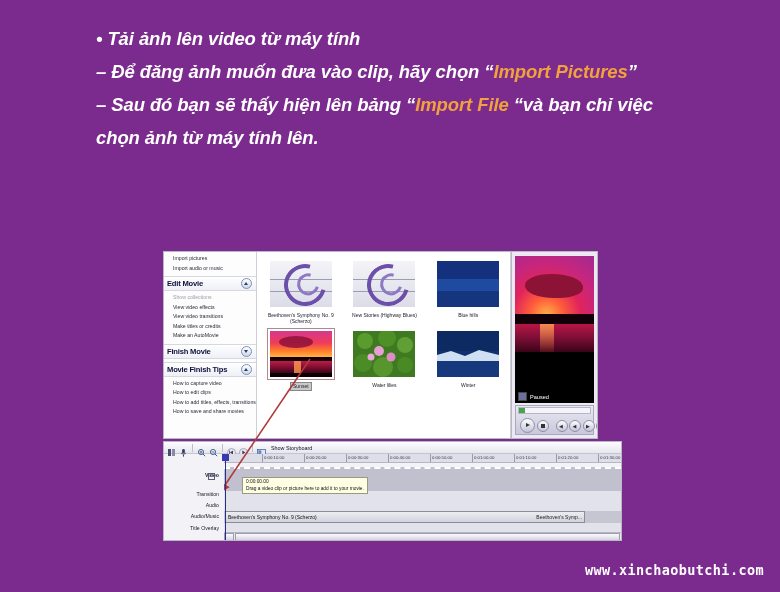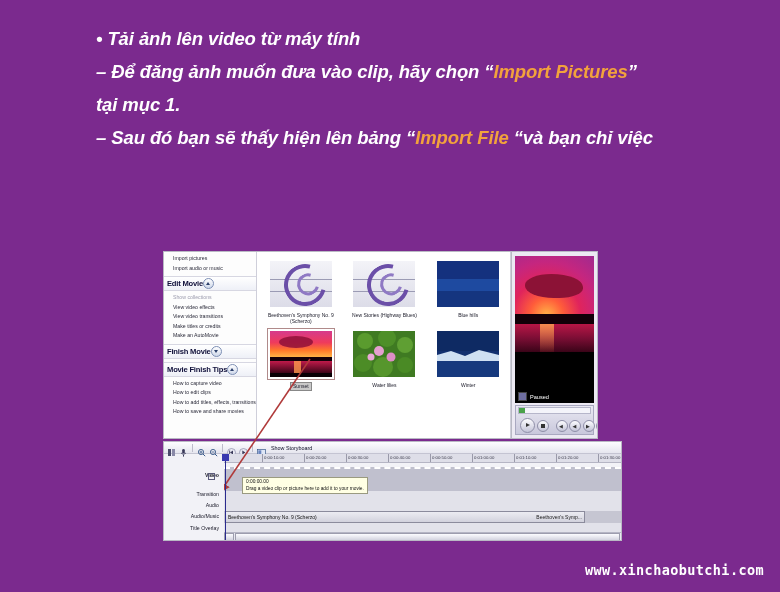--- a/index.html
+++ b/index.html
@@ -39,21 +39,21 @@
     border-right:1px solid #cfcfda;
     padding:2px 0 0 0;box-sizing:border-box;
     position:relative;
   }
   .sb-link{
     font-size:5.2px;color:#2b2b3a;padding:1px 0 1px 9px;line-height:7.5px;
     white-space:nowrap;overflow:hidden;
   }
   .sb-link.dim{color:#9c9cae;}
   .sb-head{
-    display:flex;align-items:center;
+    display:flex;align-items:center;justify-content:space-between;
     border-top:1px solid #d7d7e2;border-bottom:1px solid #d7d7e2;
     background:linear-gradient(#ffffff,#eef0f7);
     padding:1px 4px 1px 3px;margin-top:3px;margin-bottom:2px;
   }
   .sb-head .t{
     font-size:7.6px;font-weight:bold;color:#10103a;white-space:nowrap;
     letter-spacing:-0.2px;
   }
   .sb-chev{
     width:9px;height:9px;border-radius:50%;
@@ -265,22 +265,22 @@
     position:absolute;left:163px;top:251px;width:470px;height:300px;
     pointer-events:none;
   }
 </style>
 </head>
 <body>
 
 <div class="slide-text">
   <div class="ln">• Tải ảnh lên video từ máy tính</div>
   <div class="ln"><span>– Để đăng ảnh muốn đưa vào clip, hãy chọn “</span><span class="hl">Import Pictures</span><span>”</span></div>
-  <div class="ln">tại mục 1.</div>
   <div class="ln"><span>– Sau đó bạn sẽ thấy hiện lên bảng “</span><span class="hl">Import File</span><span> “và bạn chỉ việc</span></div>
+  <div class="ln">chọn ảnh từ máy tính lên.</div>
 </div>
 
 <div class="shot">
 
   <div class="shot-top">
 
     <div class="sidebar">
       <div class="sb-link">Import pictures</div>
       <div class="sb-link">Import audio or music</div>
 

